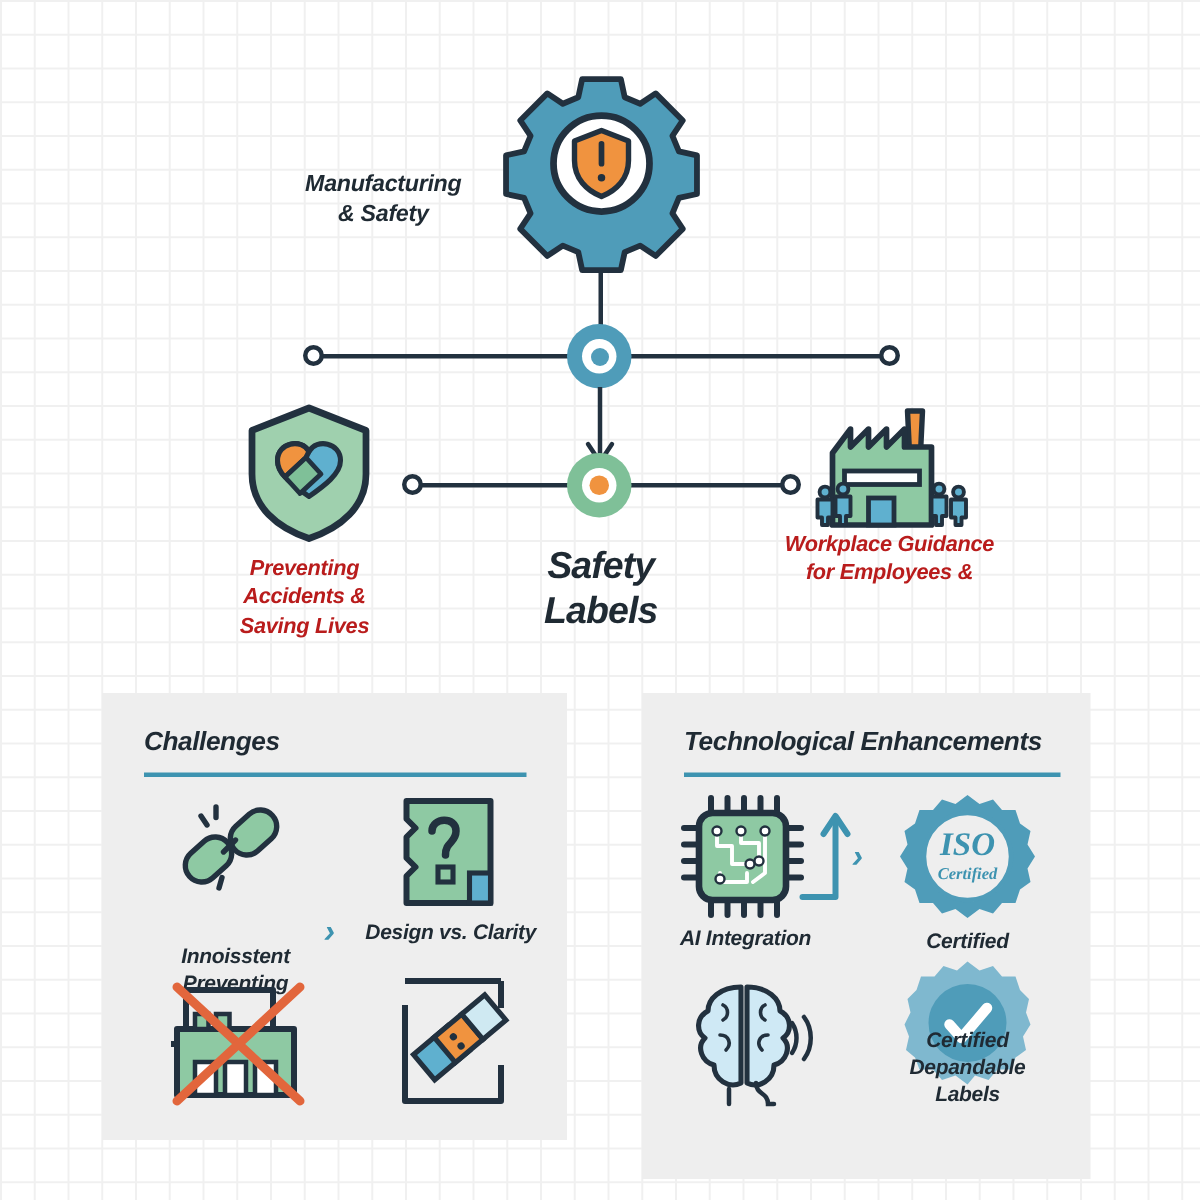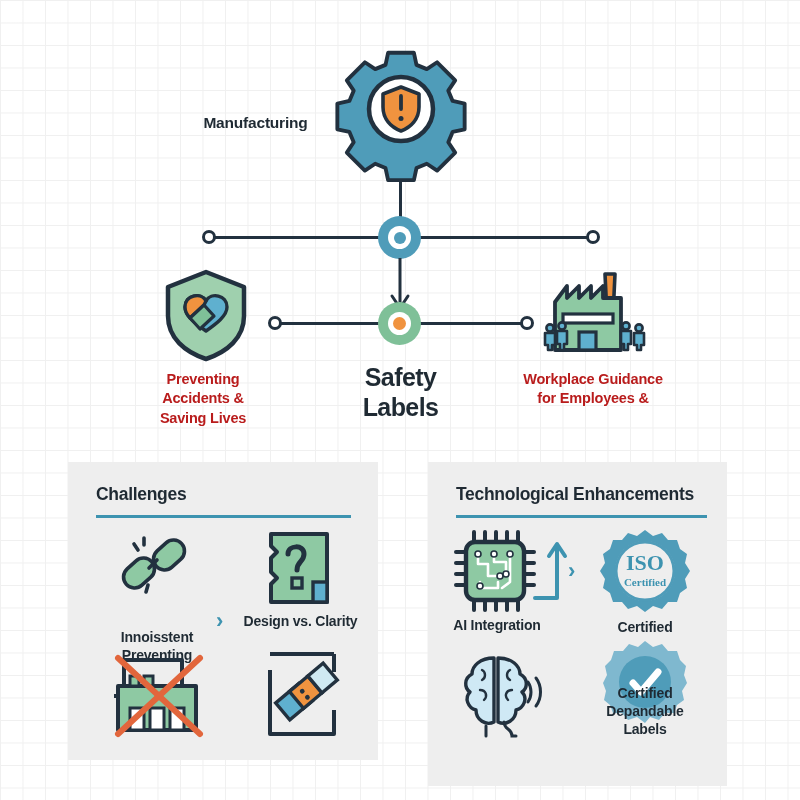--- a/index.html
+++ b/index.html
@@ -7,21 +7,21 @@
     width:800px;height:800px;overflow:hidden;
     font-family:"Liberation Sans", sans-serif;
     background-color:#ffffff;
     background-image:
       linear-gradient(to right, #f0f0f0 1px, transparent 1px),
       linear-gradient(to bottom, #f0f0f0 1px, transparent 1px);
     background-size:22.5px 22.5px;
     color:#1f2a33;
     position:relative;
   }
-  .stage{position:absolute;inset:0;}
+  .stage{position:absolute;inset:0;font-style:italic;}
   .abs{position:absolute;}
 
   
   .gear-wrap{left:330px;top:42px;width:142px;height:142px;}
   .hub-side-label{
     font-size:15.5px;font-weight:700;line-height:1.3;text-align:center;
     color:#1f2a33;letter-spacing:-0.2px;
   }
   #mfg-label{left:178px;top:113px;width:155px;}
 
@@ -32,21 +32,21 @@
   }
   .node-outer{border-radius:50%;display:flex;align-items:center;justify-content:center;}
   .node-inner{border-radius:50%;}
 
   
   #title-center{
     left:313px;top:363px;width:175px;text-align:center;
     font-size:25px;font-weight:800;line-height:1.18;color:#1f2a33;letter-spacing:-0.6px;
   }
   #prevent-label{left:128px;top:370px;width:150px;}
-  #workplace-label{left:498px;top:370px;width:190px;text-align:center;}
+  #workplace-label{left:498px;top:354px;width:190px;text-align:center;}
   .node-label{
     font-size:14.5px;font-weight:700;line-height:1.33;text-align:center;color:#b91c1c;
     letter-spacing:-0.2px;
   }
 
   
   .panel{background:#eeeeee;}
   #panel-left{left:68px;top:462px;width:310px;height:298px;}
   #panel-right{left:428px;top:462px;width:299px;height:324px;}
   .panel-title{
@@ -84,20 +84,21 @@
         <circle cx="0" cy="-4" r="32" fill="#ffffff" stroke="#22313f" stroke-width="4.5"></circle>
         <path d="M0,-26 L18,-19 L18,-6 C18,6 10,14 0,18 C-10,14 -18,6 -18,-6 L-18,-19 Z" fill="#f0933f" stroke="#22313f" stroke-width="3.6" stroke-linejoin="round"></path>
         <rect x="-1.9" y="-19" width="3.8" height="17" rx="1.9" fill="#22313f"></rect>
         <circle cx="0" cy="5.5" r="2.5" fill="#22313f"></circle>
       </g>
     </svg>
   </div>
 
   <div class="abs hub-side-label" id="mfg-label">
     <div>Manufacturing</div>
+    <div>&amp; Safety</div>
   </div>
 
   <div class="abs connector-line" style="left:399px;top:180px;width:3px;height:40px;"></div>
 
   <div class="abs connector-line" style="left:209px;top:236px;width:172px;height:3px;"></div>
   <div class="abs connector-line" style="left:419px;top:236px;width:173px;height:3px;"></div>
   <div class="abs endpoint" style="left:202px;top:230px;"></div>
   <div class="abs endpoint" style="left:586px;top:230px;"></div>
 
   <div class="abs node-outer" style="left:378px;top:216px;width:43px;height:43px;background:#4f9cb9;">

